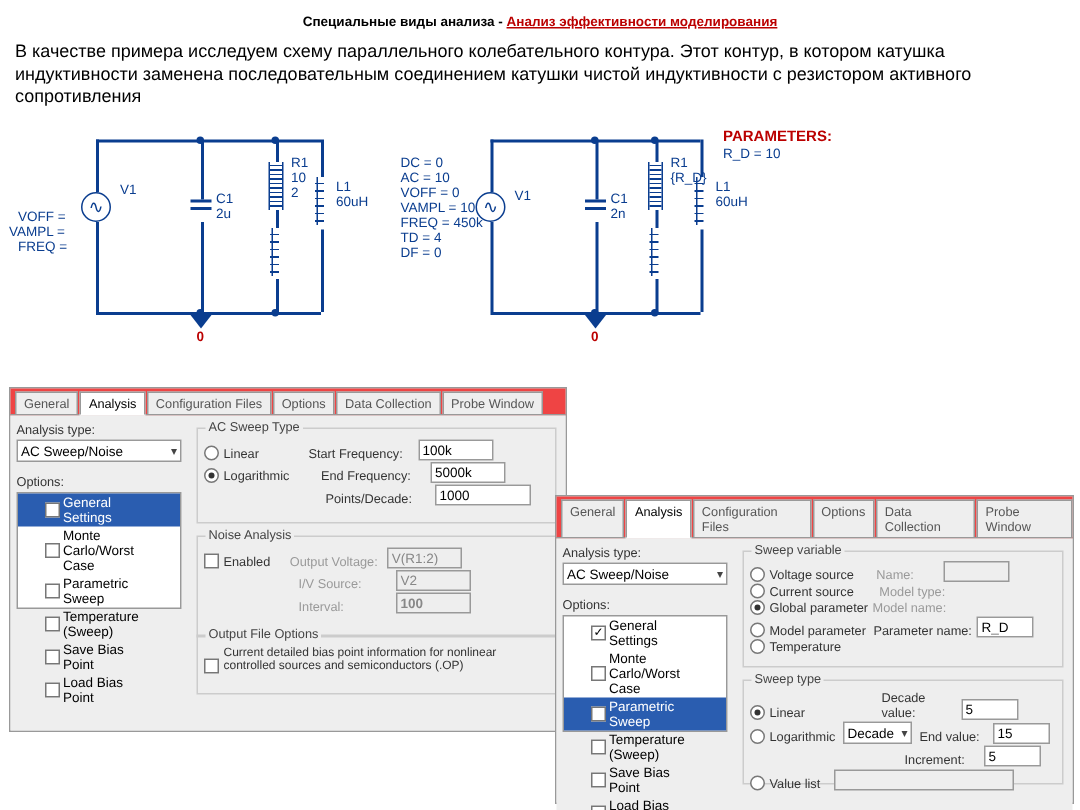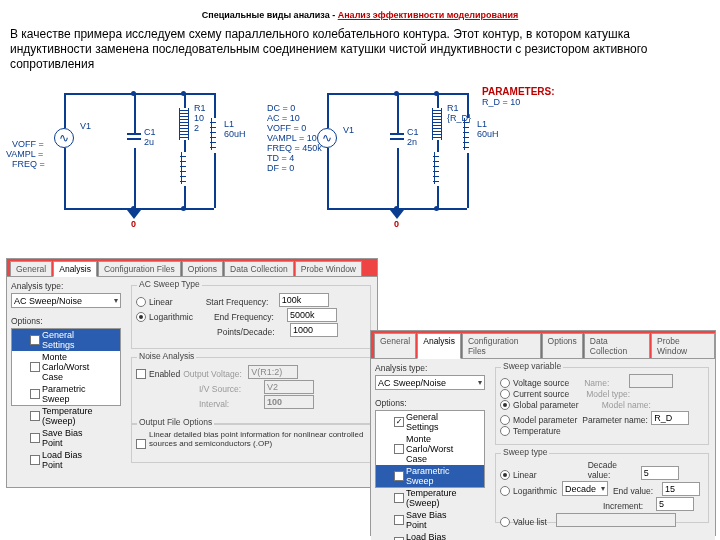--- a/index.html
+++ b/index.html
@@ -198,50 +198,50 @@
           </div>
         <div class="row">
             <span class="rad c"></span>
             <span class="lb">Logarithmic</span>
           <span class="lb" style="margin-left:18px;width:70px">End Frequency:</span>
           <input class="inpt" style="width: 50px;" value="5000k">
           </div>
         <div class="row">
             <span style="width:78px"></span>
           <span class="lb" style="width:70px">Points/Decade:</span>
-          <input class="inpt" style="width: 48px;" value="1000">
+          <input class="inpt" style="width: 64px;" value="1000">
           </div>
       </div>
     </div>
     <div class="grp" style="left:124px;top:80px;width:240px;height:68px">
       <div class="gt">Noise Analysis</div>
       <div style="padding:6px 4px">
         <div class="row">
             <span class="chk"></span>
             <span class="lb">Enabled</span>
-          <span class="lb dis" style="width:62px">Output Voltage:</span>
+          <span class="lb dis" style="margin-left:10px;width:62px">Output Voltage:</span>
           <input class="inpt dis" style="width: 50px;" value="V(R1:2)">
           </div>
         <div class="row">
             <span style="width:60px"></span>
           <span class="lb dis" style="width:62px">I/V Source:</span>
           <input class="inpt dis" style="width: 50px;" value="V2">
           </div>
         <div class="row">
             <span style="width:60px"></span>
           <span class="lb dis" style="width:62px">Interval:</span>
           <input class="inpt dis" style="width: 50px; font-weight: bold;" value="100">
           </div>
       </div>
     </div>
     <div class="grp" style="left:124px;top:146px;width:240px;height:40px">
       <div class="gt">Output File Options</div>
       <div style="padding:6px 4px" class="row">
           <span class="chk"></span>
-          <span class="lb" style="font-size:8px;line-height:1.1">Linear detailed bias point information for nonlinear controlled sources and semiconductors (.OP)</span>
+          <span class="lb" style="font-size:8px;line-height:1.1">Current detailed bias point information for nonlinear controlled sources and semiconductors (.OP)</span>
         </div>
     </div>
   </div>
 </div>
 
 <div class="panel p2">
   <div class="tabs">
     <div class="tab">General</div>
     <div class="tab active">Analysis</div>
     <div class="tab">Configuration Files</div>
@@ -293,21 +293,21 @@
             <input class="inpt dis" style="width: 44px;">
           </div>
         <div class="row">
             <span class="rad"></span>
             <span class="lb">Current source</span>
           <span class="lb dis" style="margin-left:14px;width:50px">Model type:</span>
           </div>
         <div class="row">
             <span class="rad c"></span>
             <span class="lb">Global parameter</span>
-          <span class="lb dis" style="margin-left:20px;width:52px">Model name:</span>
+          <span class="lb dis" style="margin-left:0;width:52px">Model name:</span>
           </div>
         <div class="row">
             <span class="rad"></span>
             <span class="lb">Model parameter</span>
           <span class="lb" style="margin-left:2px;width:66px">Parameter name:</span>
           <input class="inpt" style="width: 38px;" value="R_D">
           </div>
         <div class="row">
             <span class="rad"></span>
             <span class="lb">Temperature</span>

